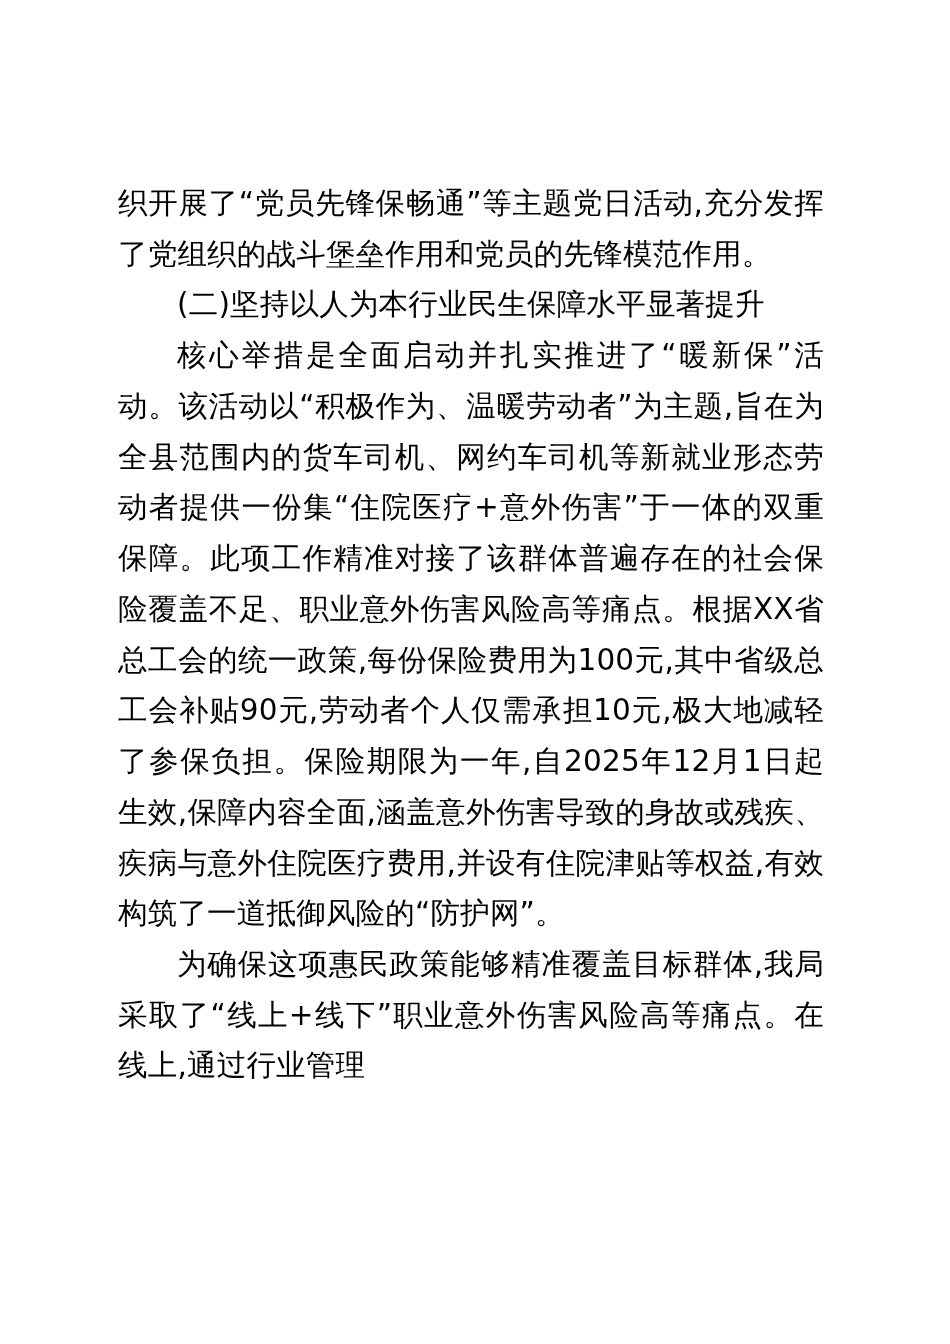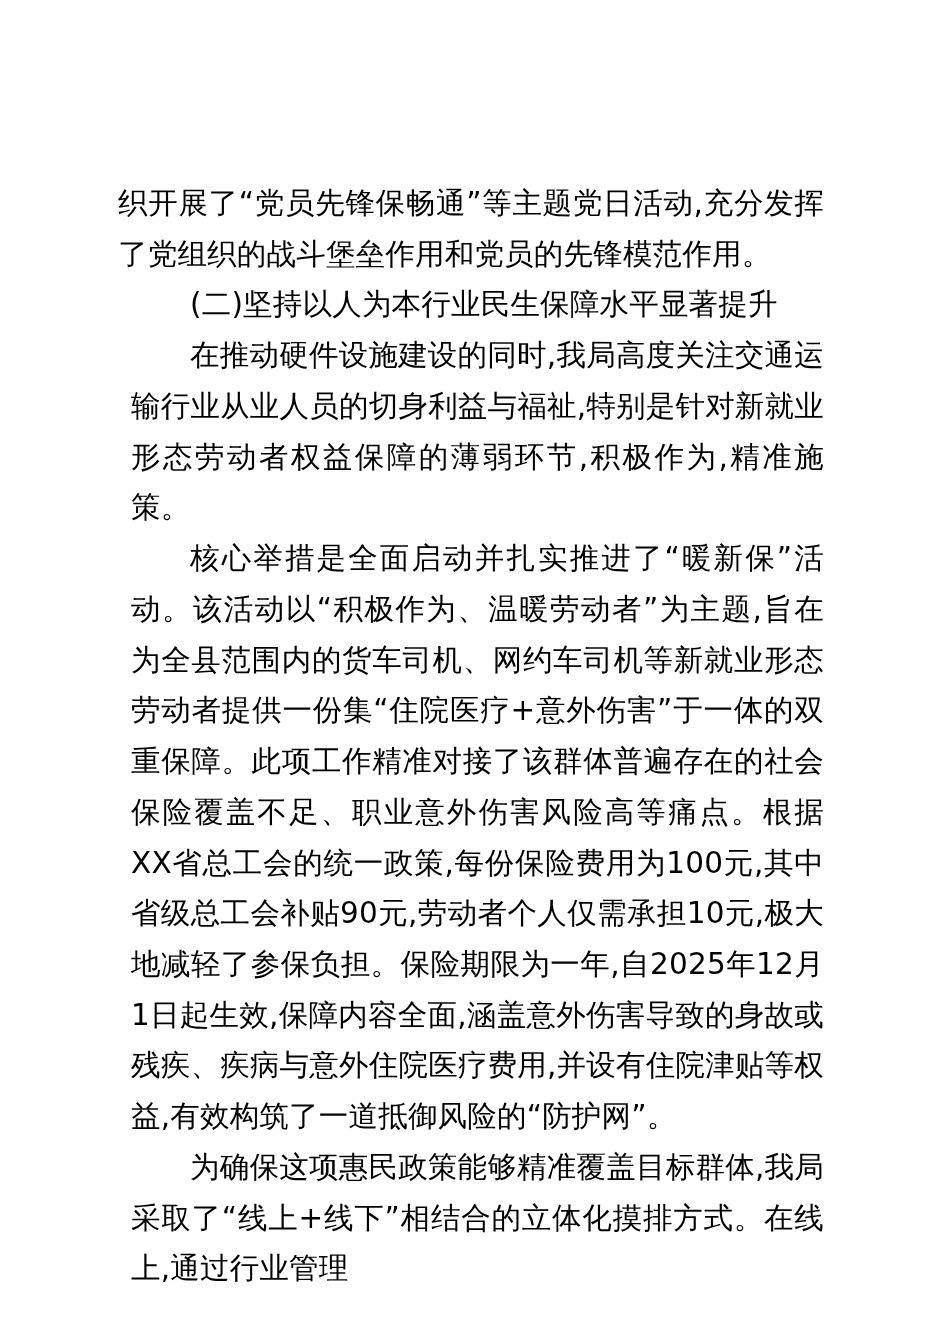--- a/index.html
+++ b/index.html
@@ -28,27 +28,25 @@
     text-align: justify;
     text-justify: inter-ideograph;
     letter-spacing: 0.2px;
   }
   .para {
     margin: 0 0 0 0;
     text-indent: 0;
   }
   .para.indent {
     text-indent: 2em;
-    margin-left: 13px;
   }
 </style>
 </head>
 <body>
 
 <div class="page">
   <div class="doc-body">
     <p class="para">织开展了“党员先锋保畅通”等主题党日活动,充分发挥了党组织的战斗堡垒作用和党员的先锋模范作用。</p>
     <p class="para indent">(二)坚持以人为本行业民生保障水平显著提升</p>
-    <p class="para indent">在推动硬件设施建设的同时,我局高度关注交通运输行业从业人员的切身利益与福祉,特别是针对新就业形态劳动者权益保障的薄弱环节,积极作为,精准施策。</p>
     <p class="para indent">核心举措是全面启动并扎实推进了“暖新保”活动。该活动以“积极作为、温暖劳动者”为主题,旨在为全县范围内的货车司机、网约车司机等新就业形态劳动者提供一份集“住院医疗+意外伤害”于一体的双重保障。此项工作精准对接了该群体普遍存在的社会保险覆盖不足、职业意外伤害风险高等痛点。根据XX省总工会的统一政策,每份保险费用为100元,其中省级总工会补贴90元,劳动者个人仅需承担10元,极大地减轻了参保负担。保险期限为一年,自2025年12月1日起生效,保障内容全面,涵盖意外伤害导致的身故或残疾、疾病与意外住院医疗费用,并设有住院津贴等权益,有效构筑了一道抵御风险的“防护网”。</p>
-    <p class="para indent">为确保这项惠民政策能够精准覆盖目标群体,我局采取了“线上+线下”相结合的立体化摸排方式。在线上,通过行业管理</p>
+    <p class="para indent">为确保这项惠民政策能够精准覆盖目标群体,我局采取了“线上+线下”职业意外伤害风险高等痛点。在线上,通过行业管理</p>
   </div>
 </div>
 
 </body></html>

